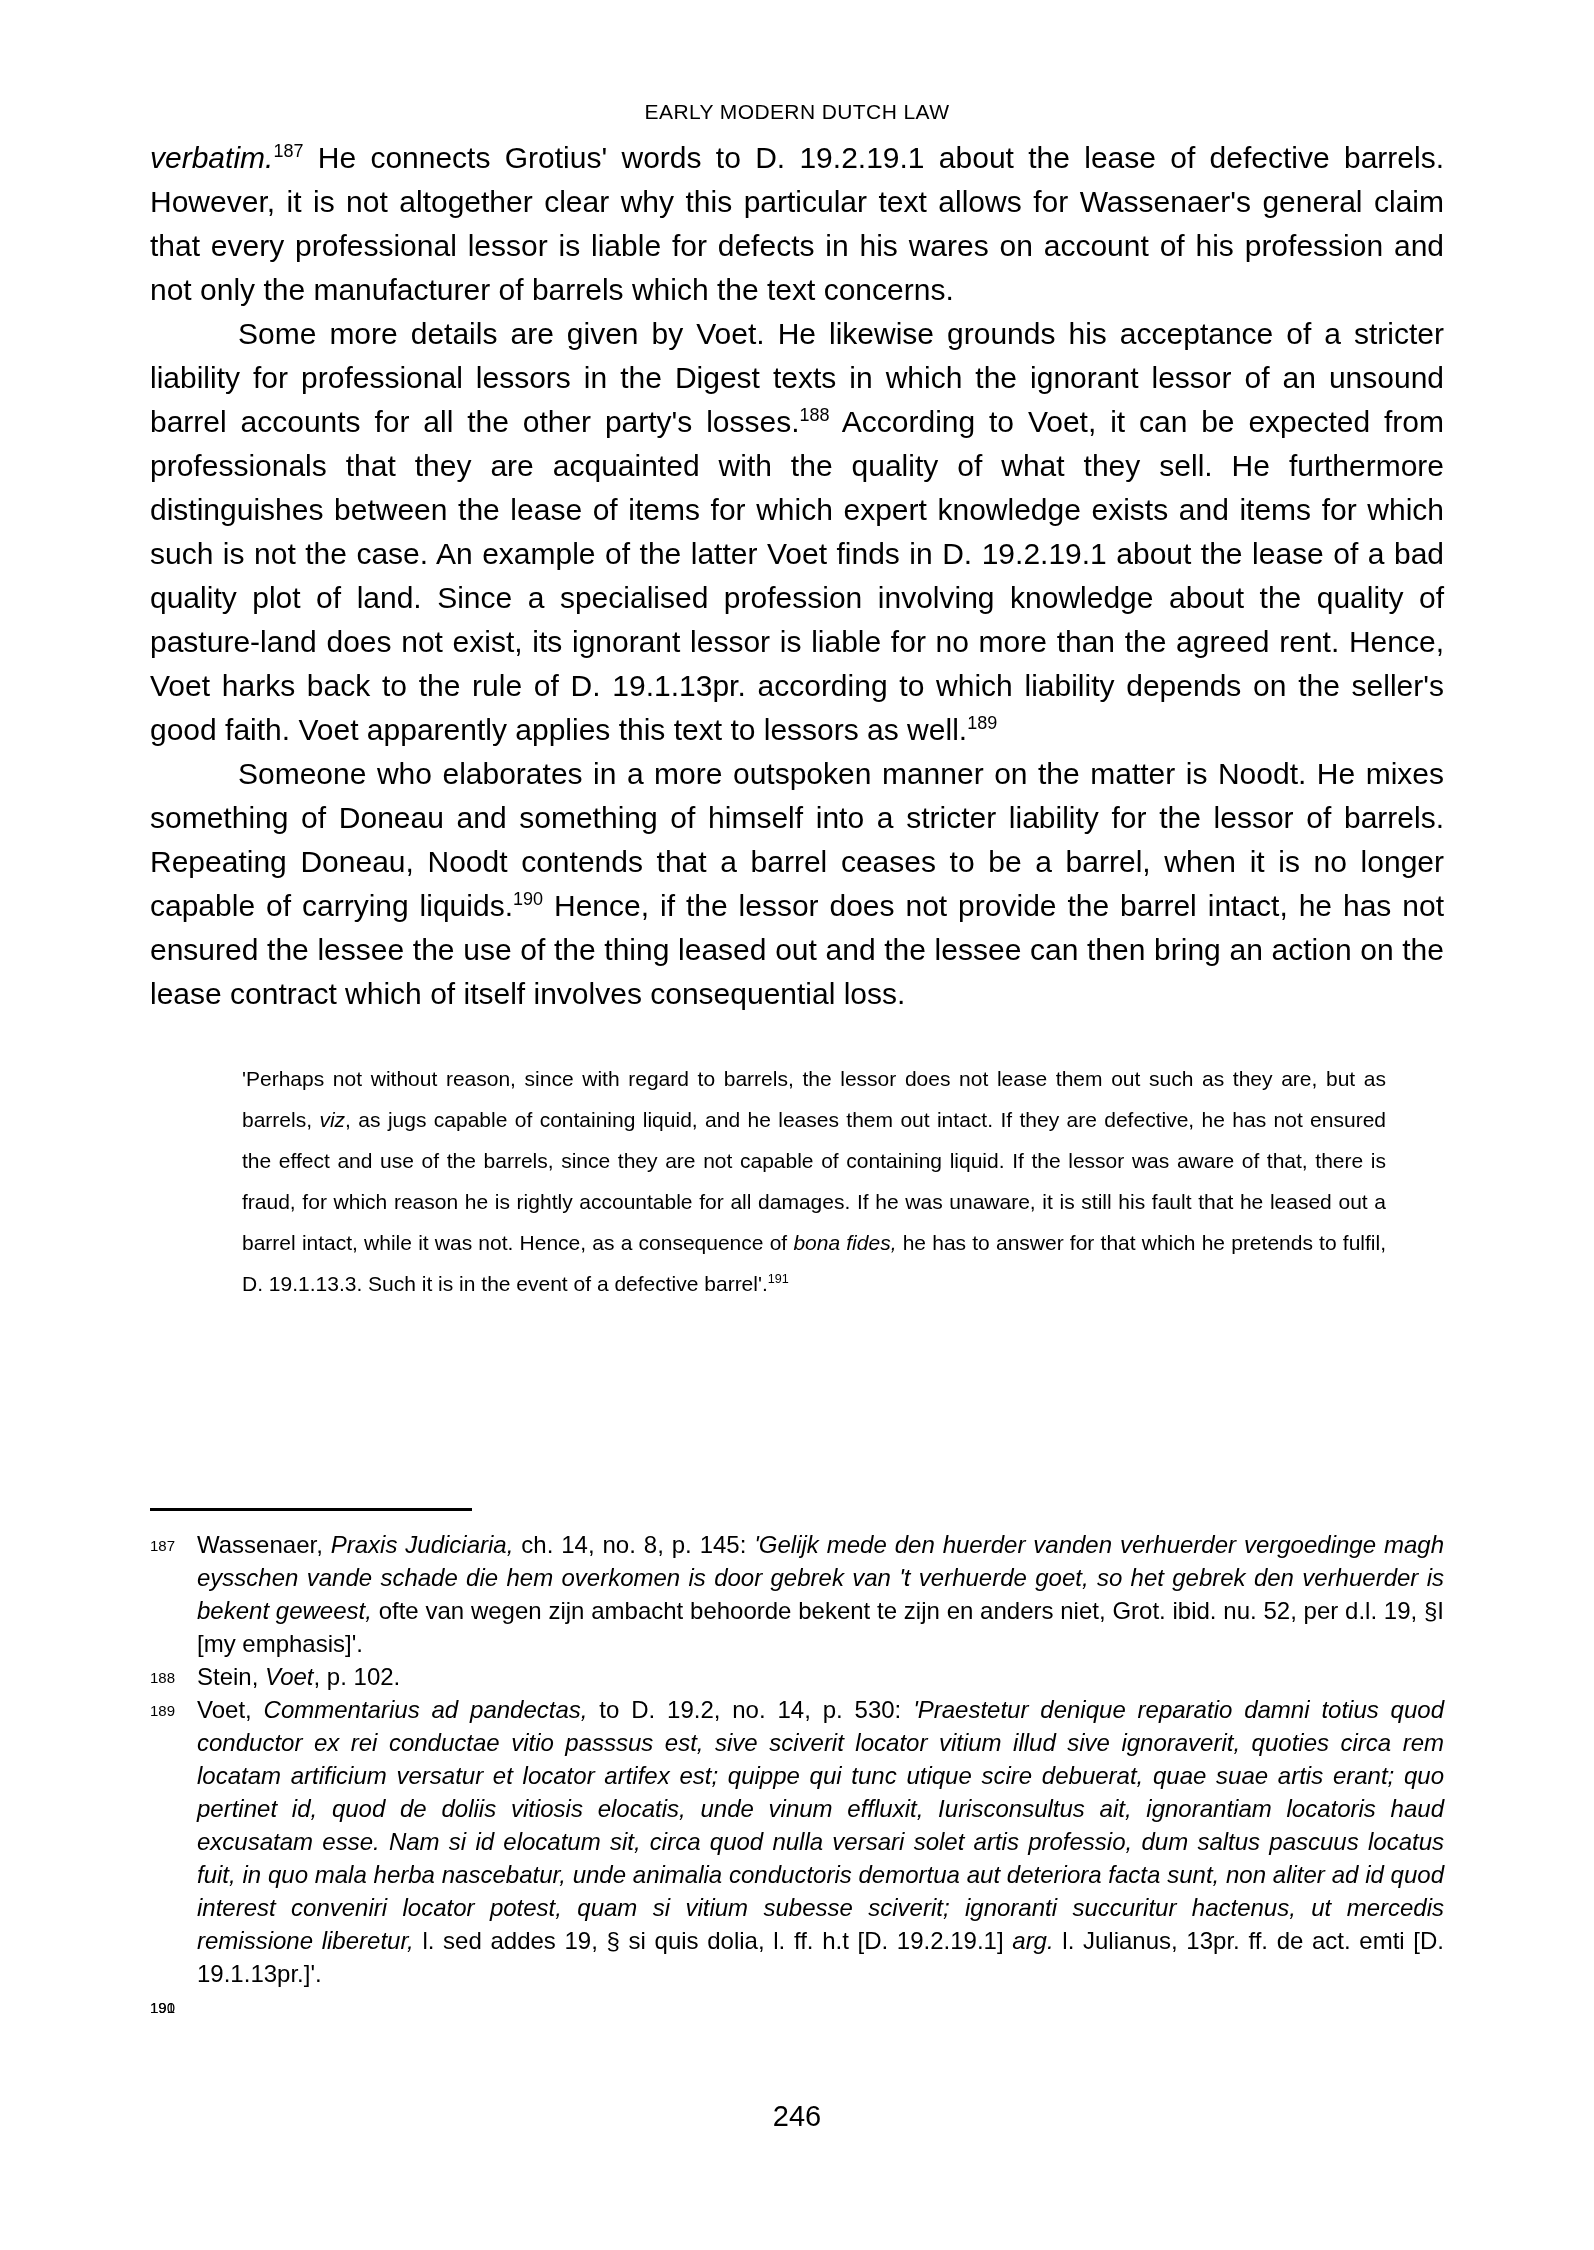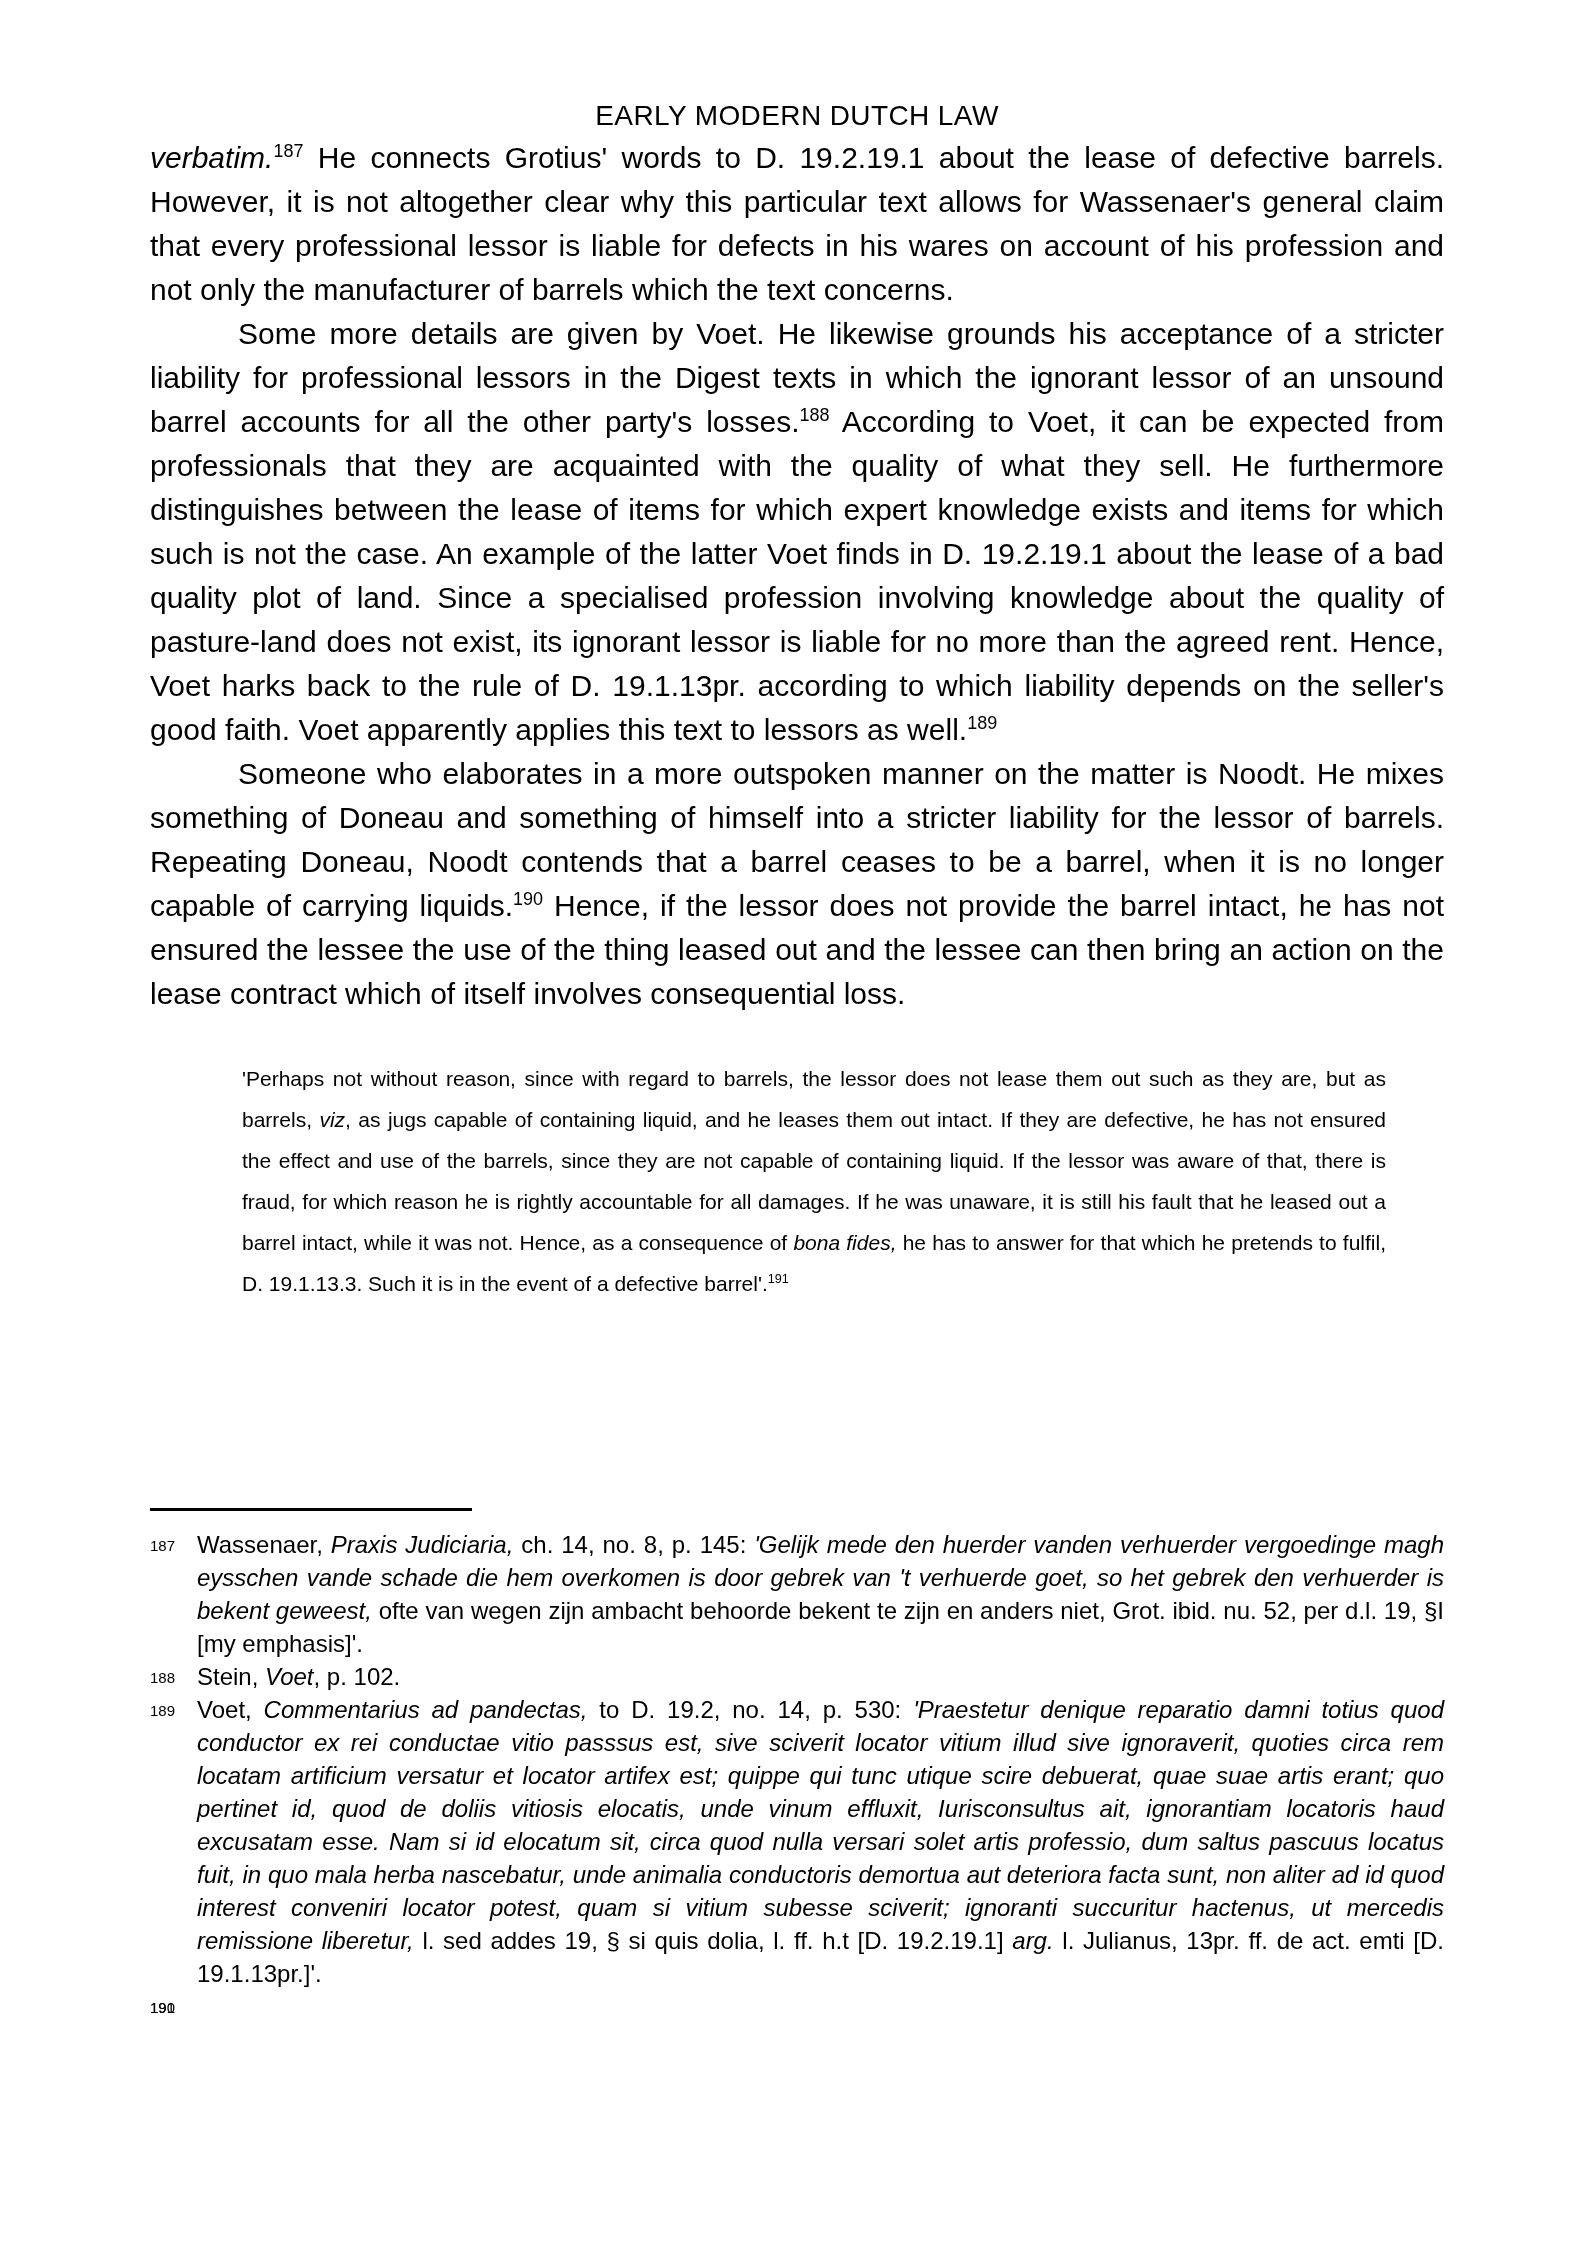--- a/index.html
+++ b/index.html
@@ -15,21 +15,21 @@
     color: #000000;
     font-family: "Liberation Sans", sans-serif;
     overflow: hidden;
   }
   .running-head {
     position: absolute;
     top: 100px;
     left: 0;
     width: 100%;
     text-align: center;
-    font-size: 28px;
+    font-size: 21px;
     letter-spacing: 0.4px;
   }
   .text-block {
     position: absolute;
     top: 136px;
     left: 150px;
     width: 1294px;
     font-size: 30px;
     line-height: 44px;
   }
@@ -120,14 +120,15 @@
       <span><span>Voet, </span><i>Commentarius ad pandectas,</i><span> to D. 19.2, no. 14, p. 530: </span><i>'Praestetur denique reparatio damni totius quod conductor ex rei conductae vitio passsus est, sive sciverit locator vitium illud sive ignoraverit, quoties circa rem locatam artificium versatur et locator artifex est; quippe qui tunc utique scire debuerat, quae suae artis erant; quo pertinet id, quod de doliis vitiosis elocatis, unde vinum effluxit, Iurisconsultus ait, ignorantiam locatoris haud excusatam esse. Nam si id elocatum sit, circa quod nulla versari solet artis professio, dum saltus pascuus locatus fuit, in quo mala herba nascebatur, unde animalia conductoris demortua aut deteriora facta sunt, non aliter ad id quod interest conveniri locator potest, quam si vitium subesse sciverit; ignoranti succuritur hactenus, ut mercedis remissione liberetur,</i><span> l. sed addes 19, § si quis dolia, l. ff. h.t [D. 19.2.19.1] </span><i>arg.</i><span> l. Julianus, 13pr. ff. de act. emti [D. 19.1.13pr.]'.</span></span>
     </p>
     <p class="footnote">
       <span class="fn-marker">190</span>
     </p>
     <p class="footnote">
       <span class="fn-marker">191</span>
     </p>
   </div>
 
+  <div class="page-number">246</div>
 
 </div>
 
 </body></html>

